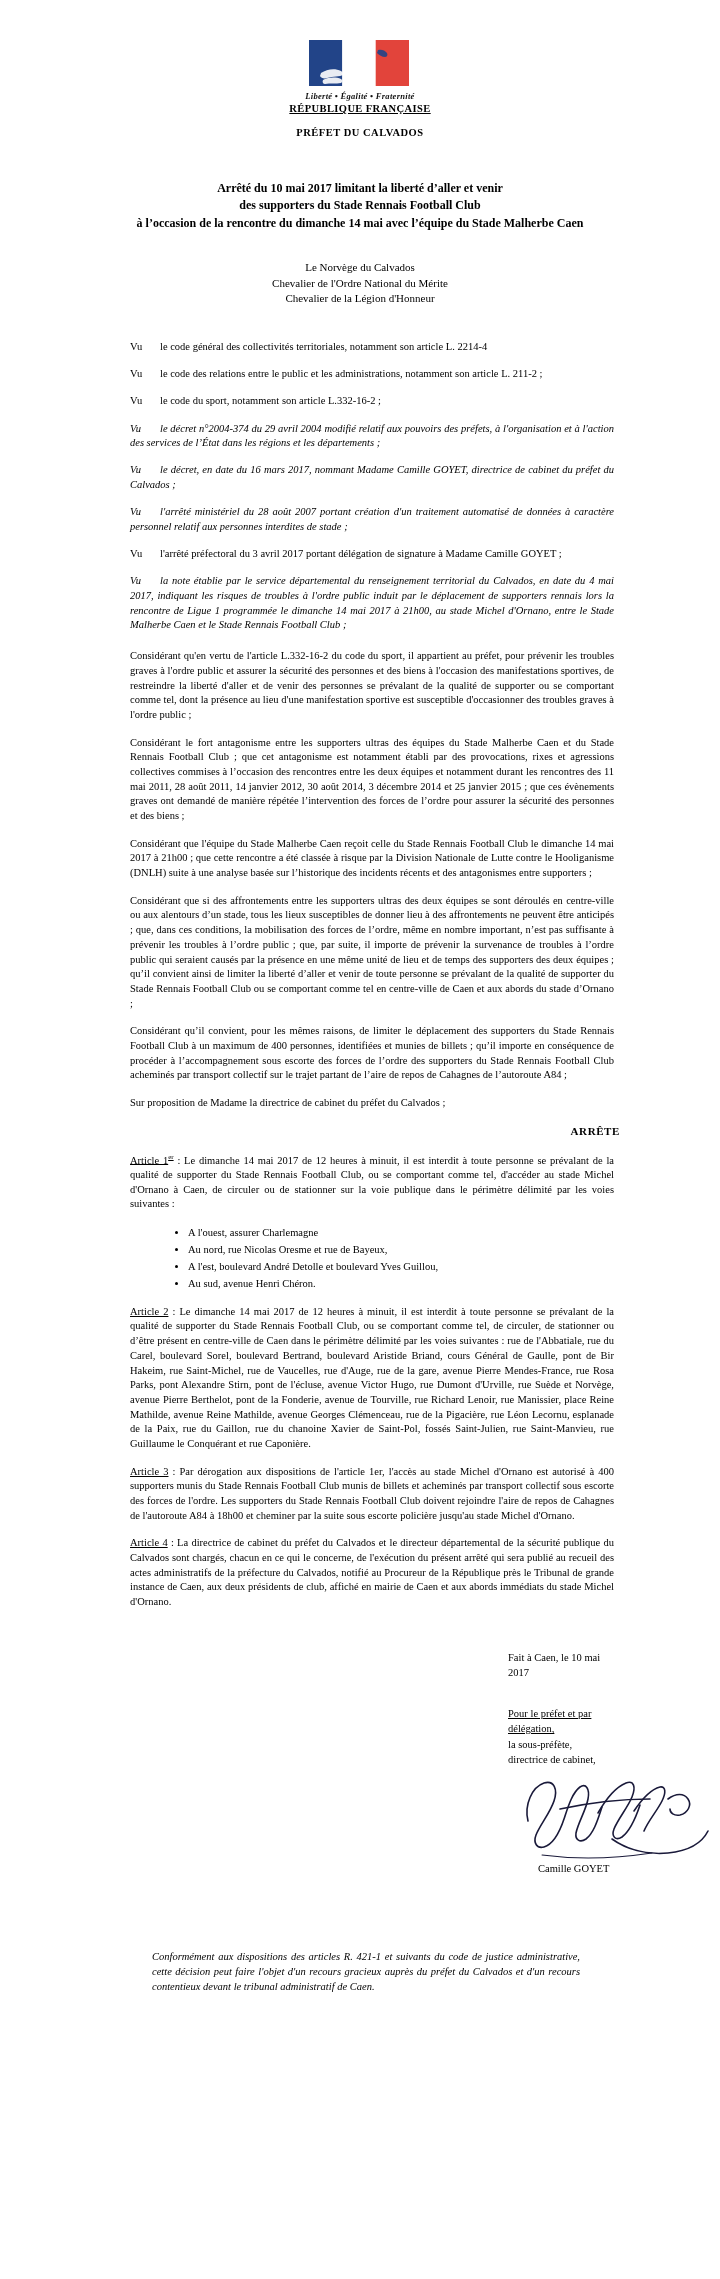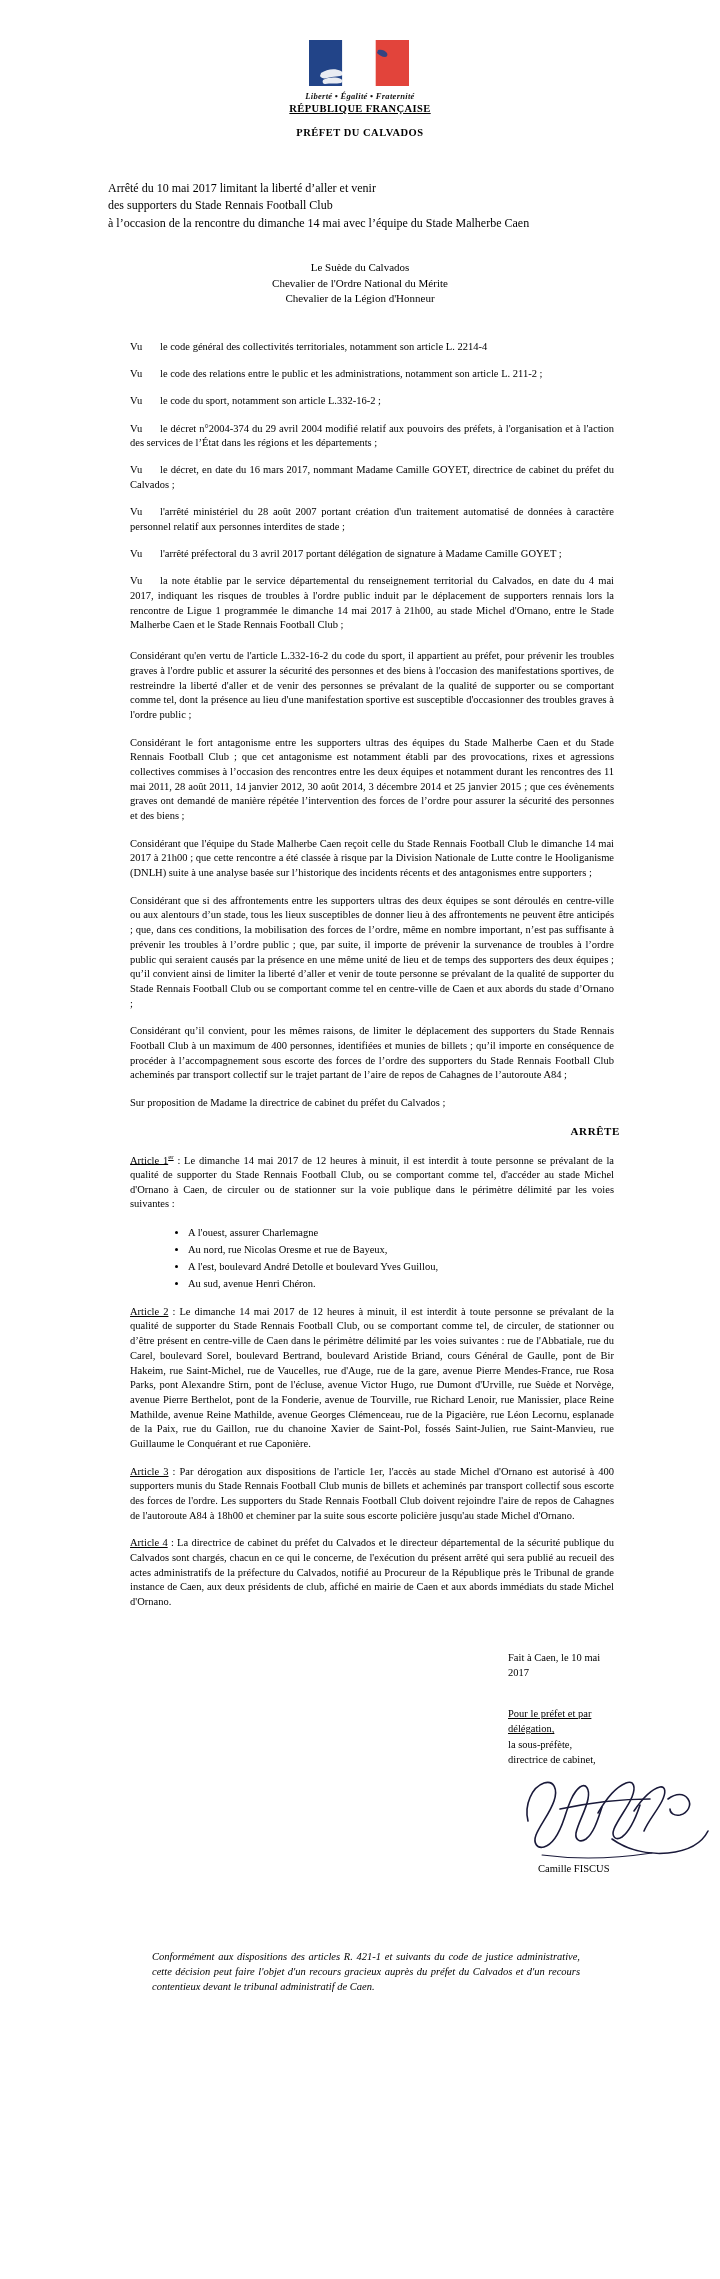--- a/index.html
+++ b/index.html
@@ -57,21 +57,22 @@
     font-weight: bold;
     font-size: 10.5px;
     letter-spacing: 0.5px;
     margin-top: 13px;
     color: #000;
     text-align: center;
   }
 
   
   .doc-title {
-    font-weight: normal;
+    text-align: center;
+    font-weight: bold;
     font-size: 12px;
     line-height: 1.45;
     margin-top: 42px;
     padding: 0 8px;
   }
   .doc-title .tline { display: block; }
 
   
   .quality-block {
     text-align: center;
@@ -92,20 +93,21 @@
     line-height: 1.40;
     margin-bottom: 12.5px;
     text-align: justify;
   }
   .vu-item .vu-kw {
     display: inline-block;
     min-width: 30px;
   }
   .vu-item.justified-para {
     text-align: justify;
+    font-style: italic;
   }
 
   
   .considerants {
     margin-top: 16px;
     padding-left: 30px;
     padding-right: 6px;
   }
   .para {
     font-size: 10.5px;
@@ -222,21 +224,21 @@
     <div class="prefet-line">PRÉFET DU CALVADOS</div>
   </div>
 
   <div class="doc-title">
     <span class="tline">Arrêté du 10 mai 2017 limitant la liberté d’aller et venir</span>
     <span class="tline">des supporters du Stade Rennais Football Club</span>
     <span class="tline">à l’occasion de la rencontre du dimanche 14 mai avec l’équipe du Stade Malherbe Caen</span>
   </div>
 
   <div class="quality-block">
-    <span class="qline">Le Suède du Calvados</span>
+    <span class="qline">Le Norvège du Calvados</span>
     <span class="qline">Chevalier de l'Ordre National du Mérite</span>
     <span class="qline">Chevalier de la Légion d'Honneur</span>
   </div>
 
   <div class="vu-list">
     <p class="vu-item"><span class="vu-kw">Vu</span><span>le code général des collectivités territoriales, notamment son article L. 2214-4</span></p>
     <p class="vu-item"><span class="vu-kw">Vu</span><span>le code des relations entre le public et les administrations, notamment son article L. 211-2 ;</span></p>
     <p class="vu-item"><span class="vu-kw">Vu</span><span>le code du sport, notamment son article L.332-16-2 ;</span></p>
     <p class="vu-item justified-para"><span class="vu-kw">Vu</span><span>le décret n°2004-374 du 29 avril 2004 modifié relatif aux pouvoirs des préfets, à l'organisation et à l'action des services de l’État dans les régions et les départements ;</span></p>
     <p class="vu-item justified-para"><span class="vu-kw">Vu</span><span>le décret, en date du 16 mars 2017, nommant Madame Camille GOYET, directrice de cabinet du préfet du Calvados ;</span></p>
@@ -297,19 +299,19 @@
             <path d="M58 40 C86 34 116 30 148 30"></path>
             <path d="M110 70 C124 80 144 86 166 84 C186 82 200 74 206 62"></path>
             <path d="M166 30 C174 24 182 24 186 30 C190 36 186 44 178 46 C172 47 168 44 168 40"></path>
           </g>
           <g fill="none" stroke="#1a1a3a" stroke-width="1.1" stroke-linecap="round">
             <path d="M40 86 C70 90 110 90 150 84"></path>
           </g>
         </svg>
       </div>
 
-      <div class="sig-name">Camille FISCUS</div>
+      <div class="sig-name">Camille GOYET</div>
     </div>
   </div>
 
   <div class="footer-notice">Conformément aux dispositions des articles R. 421-1 et suivants du code de justice administrative, cette décision peut faire l'objet d'un recours gracieux auprès du préfet du Calvados et d'un recours contentieux devant le tribunal administratif de Caen.</div>
 
 </div>
 
 </body></html>

